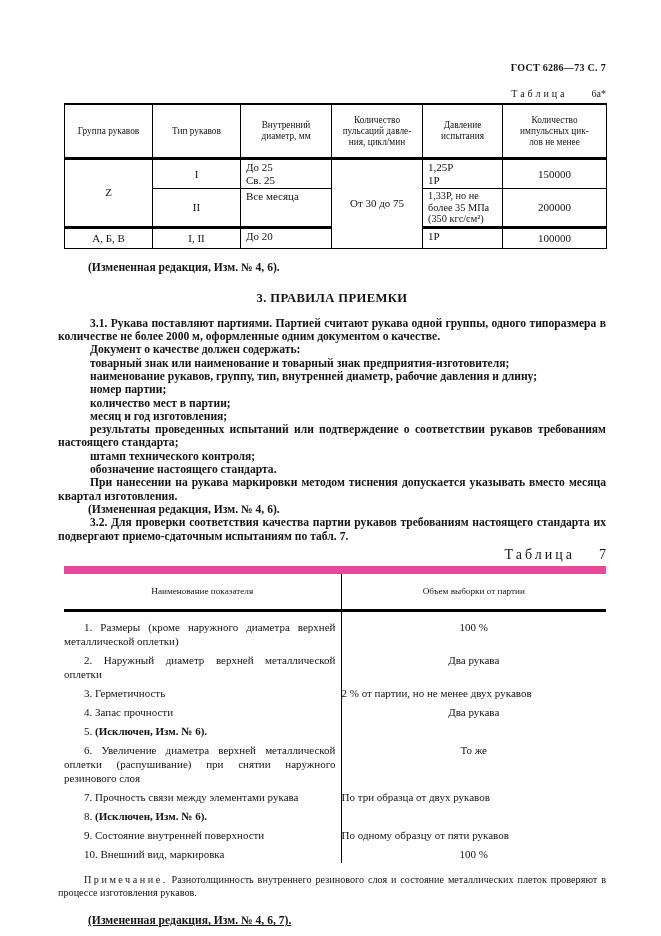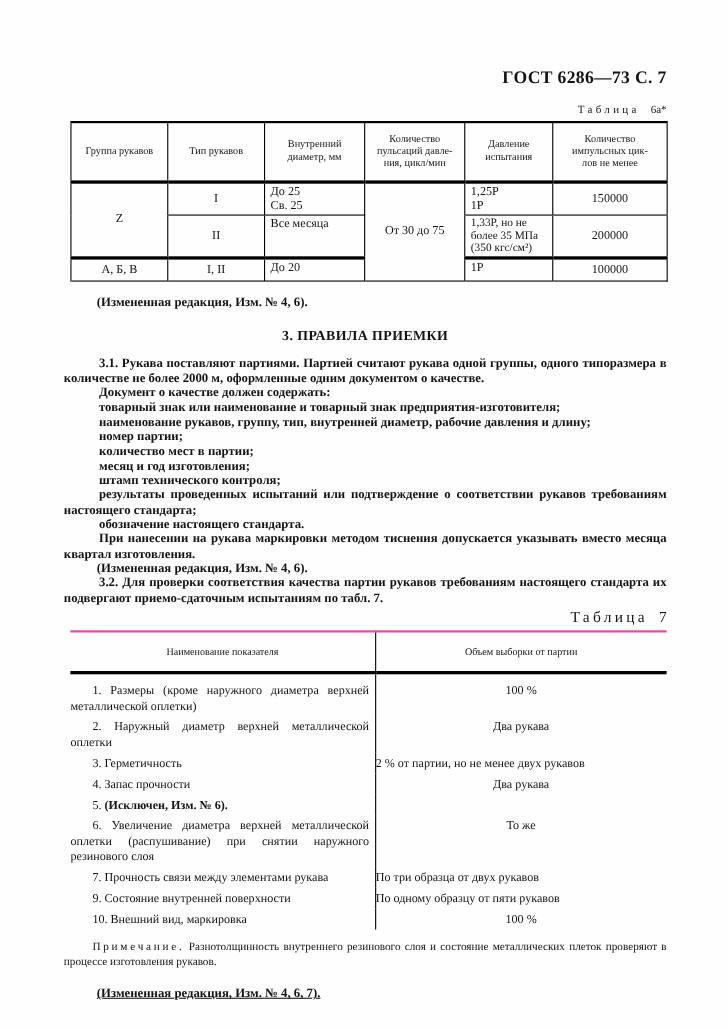--- a/index.html
+++ b/index.html
@@ -6,24 +6,24 @@
   .page{
     position:relative;
     width:661px;height:936px;
     background:#fefefe;
     color:#141414;
     font-family:"Liberation Serif","DejaVu Serif",serif;
     box-sizing:border-box;
     padding:62px 55px 0 58px;
     overflow:hidden;
   }
-  .doc-header{text-align:right;font-weight:bold;font-size:16px;letter-spacing:.3px;}
+  .doc-header{text-align:right;font-weight:bold;font-size:10px;letter-spacing:.3px;}
   .tcap{text-align:right;font-size:10px;margin-top:15px;}
   .cap-word{letter-spacing:3px;}
-  .cap-num{margin-left:10px;}
+  .cap-num{margin-left:24px;}
 
   
   table.t6a{
     width:542px;margin:4px 0 0 6px;
     border-collapse:collapse;table-layout:fixed;
     border:1px solid #000;border-top:2px solid #000;border-bottom:1px solid #000;
   }
   .t6a th{
     font-weight:normal;font-size:9.3px;line-height:11px;
     border-left:1px solid #000;border-bottom:3px solid #000;
@@ -49,21 +49,21 @@
   h2.heading{font-size:12.6px;margin:17px 0 11px;text-align:center;letter-spacing:.4px;}
   p.b{margin:0;font-size:11.6px;line-height:13.3px;}
   p.ind{text-indent:32px;font-weight:bold;}
   p.just{text-align:justify;}
 
   
   .tcap7{text-align:right;font-size:14px;margin-top:4px;}
   table.t7{
     width:542px;margin:3px 0 0 6px;
     border-collapse:collapse;table-layout:fixed;
-    border-top:2px solid #ec4899;
+    border-top:8px solid #ec4899;
   }
   .t7 th{
     font-weight:normal;font-size:9.2px;
     border-bottom:3px solid #000;
     height:33px;text-align:center;vertical-align:middle;
   }
   .t7 th.h2,.t7 td.val{border-left:1px solid #000;}
   .t7 td{
     vertical-align:top;font-size:11px;line-height:14px;
     padding:2.5px 0 2.5px 0;
@@ -147,22 +147,22 @@
 
   <h2 class="heading">3. ПРАВИЛА ПРИЕМКИ</h2>
 
   <p class="b ind just">3.1. Рукава поставляют партиями. Партией считают рукава одной группы, одного типоразмера в количестве не более 2000 м, оформленные одним документом о качестве.</p>
   <p class="b ind">Документ о качестве должен содержать:</p>
   <p class="b ind">товарный знак или наименование и товарный знак предприятия-изготовителя;</p>
   <p class="b ind">наименование рукавов, группу, тип, внутренней диаметр, рабочие давления и длину;</p>
   <p class="b ind">номер партии;</p>
   <p class="b ind">количество мест в партии;</p>
   <p class="b ind">месяц и год изготовления;</p>
+  <p class="b ind just">результаты проведенных испытаний или подтверждение о соответствии рукавов требованиям настоящего стандарта;</p>
   <p class="b ind">штамп технического контроля;</p>
-  <p class="b ind just">результаты проведенных испытаний или подтверждение о соответствии рукавов требованиям настоящего стандарта;</p>
   <p class="b ind">обозначение настоящего стандарта.</p>
   <p class="b ind just">При нанесении на рукава маркировки методом тиснения допускается указывать вместо месяца квартал изготовления.</p>
   <p class="amend" style="margin-top:0;">(Измененная редакция, Изм. № 4, 6).</p>
   <p class="b ind just">3.2. Для проверки соответствия качества партии рукавов требованиям настоящего стандарта их подвергают приемо-сдаточным испытаниям по табл. 7.</p>
 
   <div class="tcap7">
     <span class="cap-word">Таблица</span><span class="cap-num">7</span>
   </div>
 
   <table class="t7">
@@ -199,20 +199,24 @@
       </tr>
       <tr>
         <td class="name">6. Увеличение диаметра верхней металлической оплетки (распушивание) при снятии наружного резинового слоя</td>
         <td class="val vc">То же</td>
       </tr>
       <tr>
         <td class="name">7. Прочность связи между элементами рукава</td>
         <td class="val vl">По три образца от двух рукавов</td>
       </tr>
       <tr>
+        <td class="name"><span>8. </span><span class="bld">(Исключен, Изм. № 6).</span></td>
+        <td class="val"></td>
+      </tr>
+      <tr>
         <td class="name">9. Состояние внутренней поверхности</td>
         <td class="val vl">По одному образцу от пяти рукавов</td>
       </tr>
       <tr>
         <td class="name">10. Внешний вид, маркировка</td>
         <td class="val vc">100 %</td>
       </tr>
     </tbody>
   </table>
 

